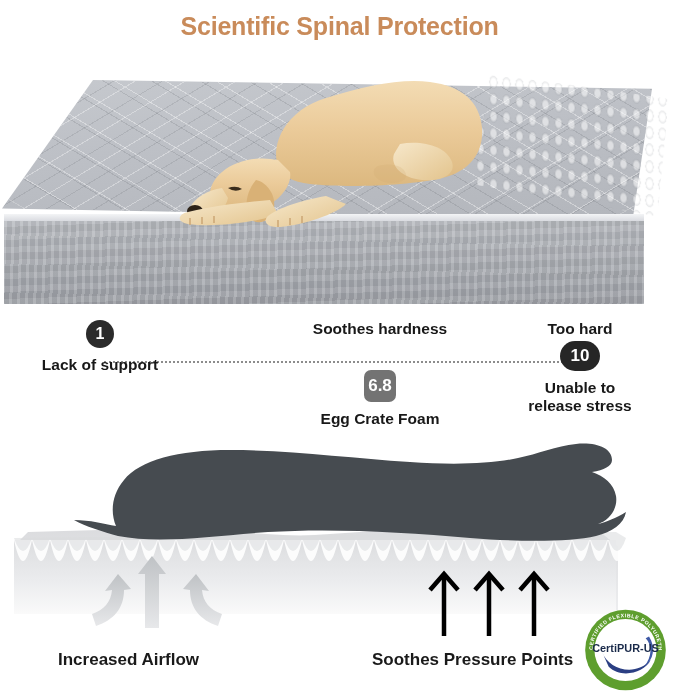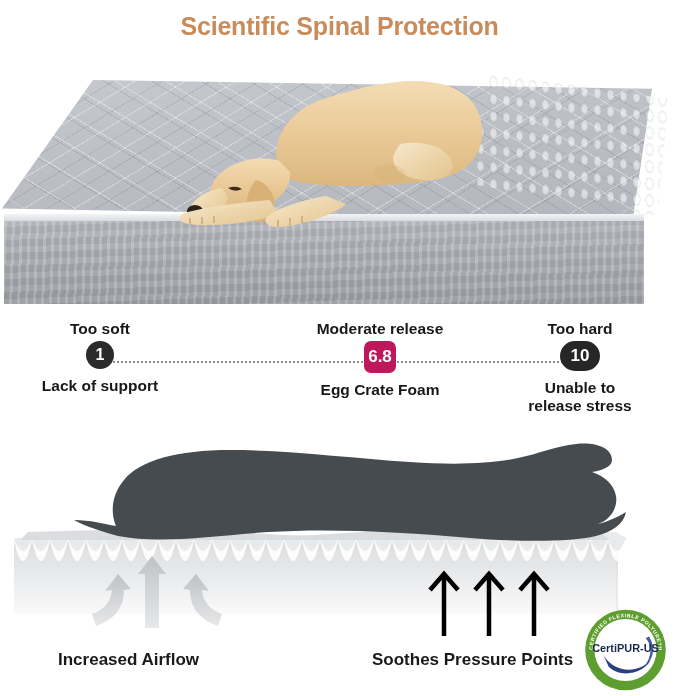--- a/index.html
+++ b/index.html
@@ -149,22 +149,23 @@
   }
   .badge-circle {
     width: 28px; height: 28px;
     border-radius: 50%;
     background: #2b2b2b;
     font-size: 16px;
   }
   .badge-square-orange {
     width: 32px; height: 32px;
     border-radius: 7px;
-    background: #be185d;
+    background: #737373;
     font-size: 17px;
+    margin-top: 29px;
   }
   .badge-square-dark {
     width: 40px; height: 30px;
     border-radius: 15px;
     background: #262626;
     font-size: 17px;
   }
 
   .g-soft  { left: 10px;  top: 8px;  width: 180px; }
   .g-mid   { left: 288px; top: 8px;  width: 184px; }
@@ -260,27 +261,26 @@
       <path d="M228 118 C242 114,254 118,256 126 C258 133,246 137,234 134 C224 131,220 122,228 118 Z" fill="#cfa87035"></path>
     </svg>
 
   </div>
 </div>
 
 <div class="scale">
   <div class="scale-line"></div>
 
   <div class="marker-group g-soft">
-    <div class="marker-top">Too soft</div>
     <div class="badge badge-circle">1</div>
     <div class="marker-bottom">Lack of support</div>
   </div>
 
   <div class="marker-group g-mid">
-    <div class="marker-top">Moderate release</div>
+    <div class="marker-top">Soothes hardness</div>
     <div class="badge badge-square-orange">6.8</div>
     <div class="marker-bottom">Egg Crate Foam</div>
   </div>
 
   <div class="marker-group g-hard">
     <div class="marker-top">Too hard</div>
     <div class="badge badge-square-dark">10</div>
     <div class="marker-bottom">
       <div>Unable to</div>
       <div>release stress</div>

